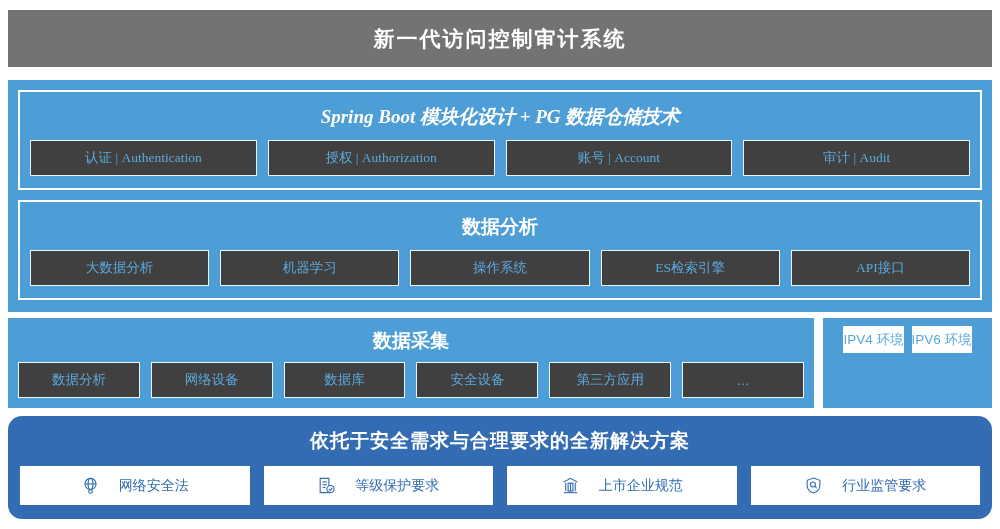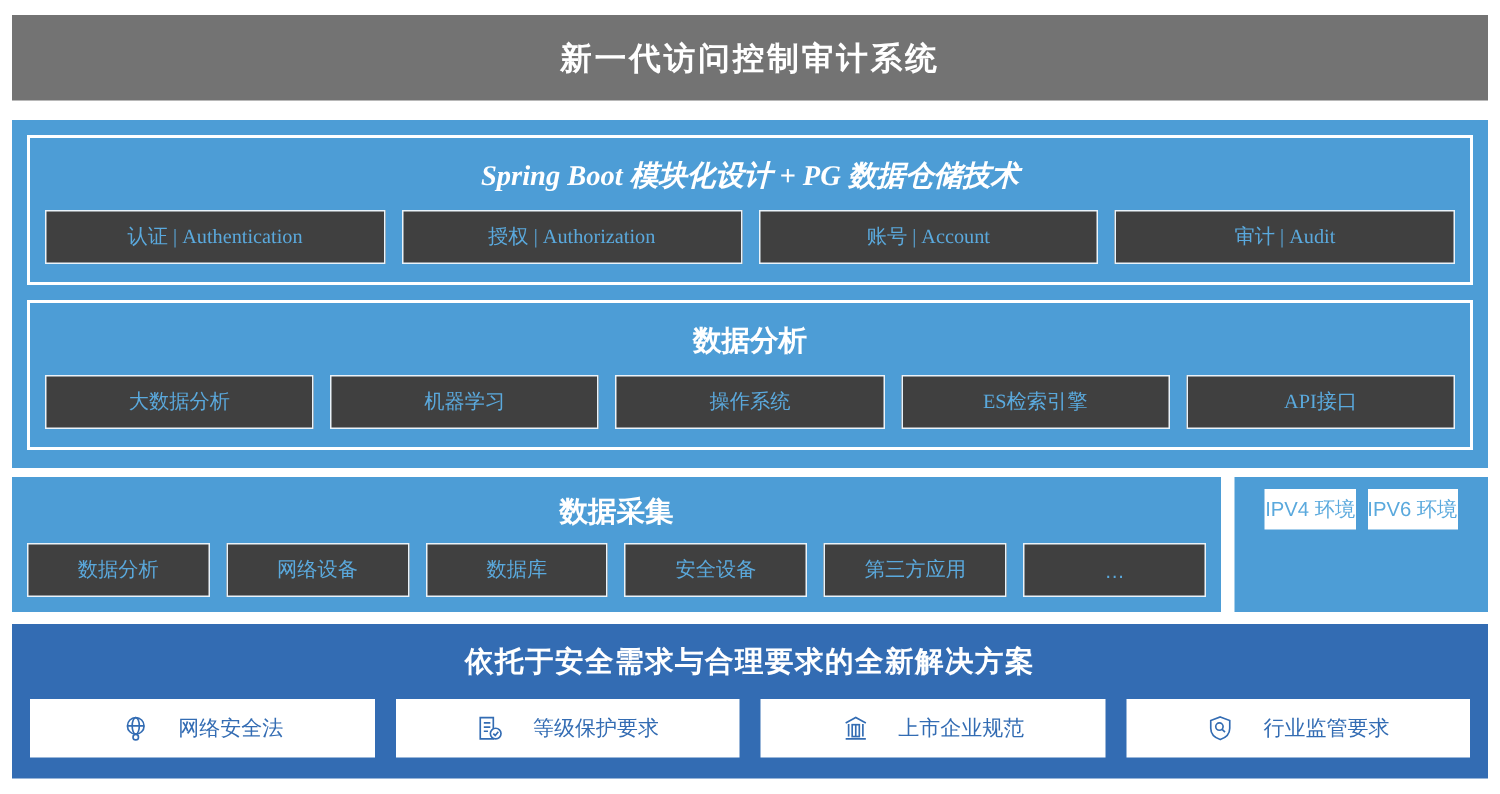--- a/index.html
+++ b/index.html
@@ -124,20 +124,21 @@
 
   
   .panel-bottom {
     position: absolute;
     left: 8px;
     top: 416px;
     width: 984px;
     height: 103px;
     background: #336cb3;
     padding: 8px 12px 12px 12px;
+    border-radius: 14px;
   }
   .panel-bottom .group-title {
     font-size: 19px;
     padding: 4px 0 12px 0;
     letter-spacing: 1px;
   }
   .chip-row-bottom { display: flex; gap: 14px; }
   .chip-solution {
     flex: 1 1 0;
     height: 39px;

